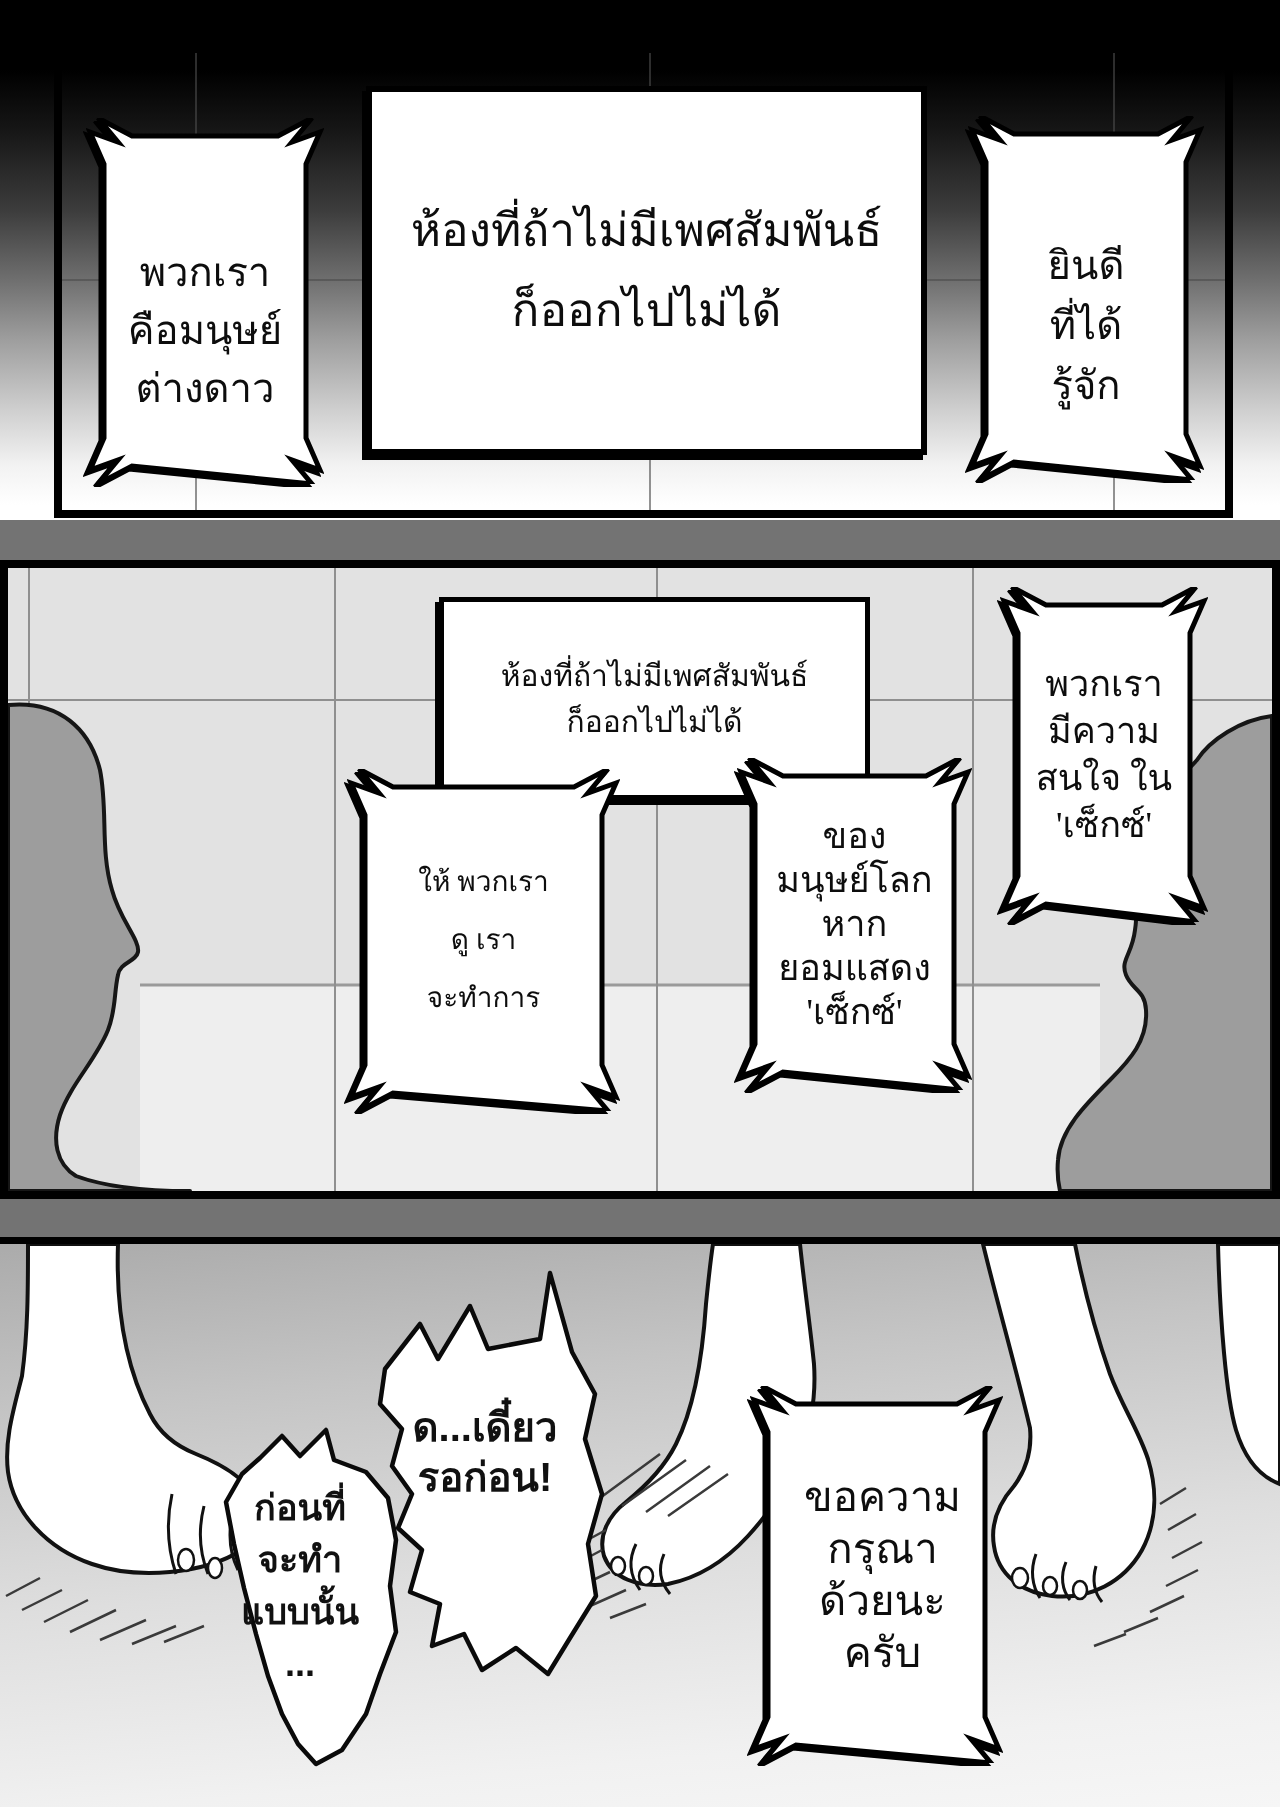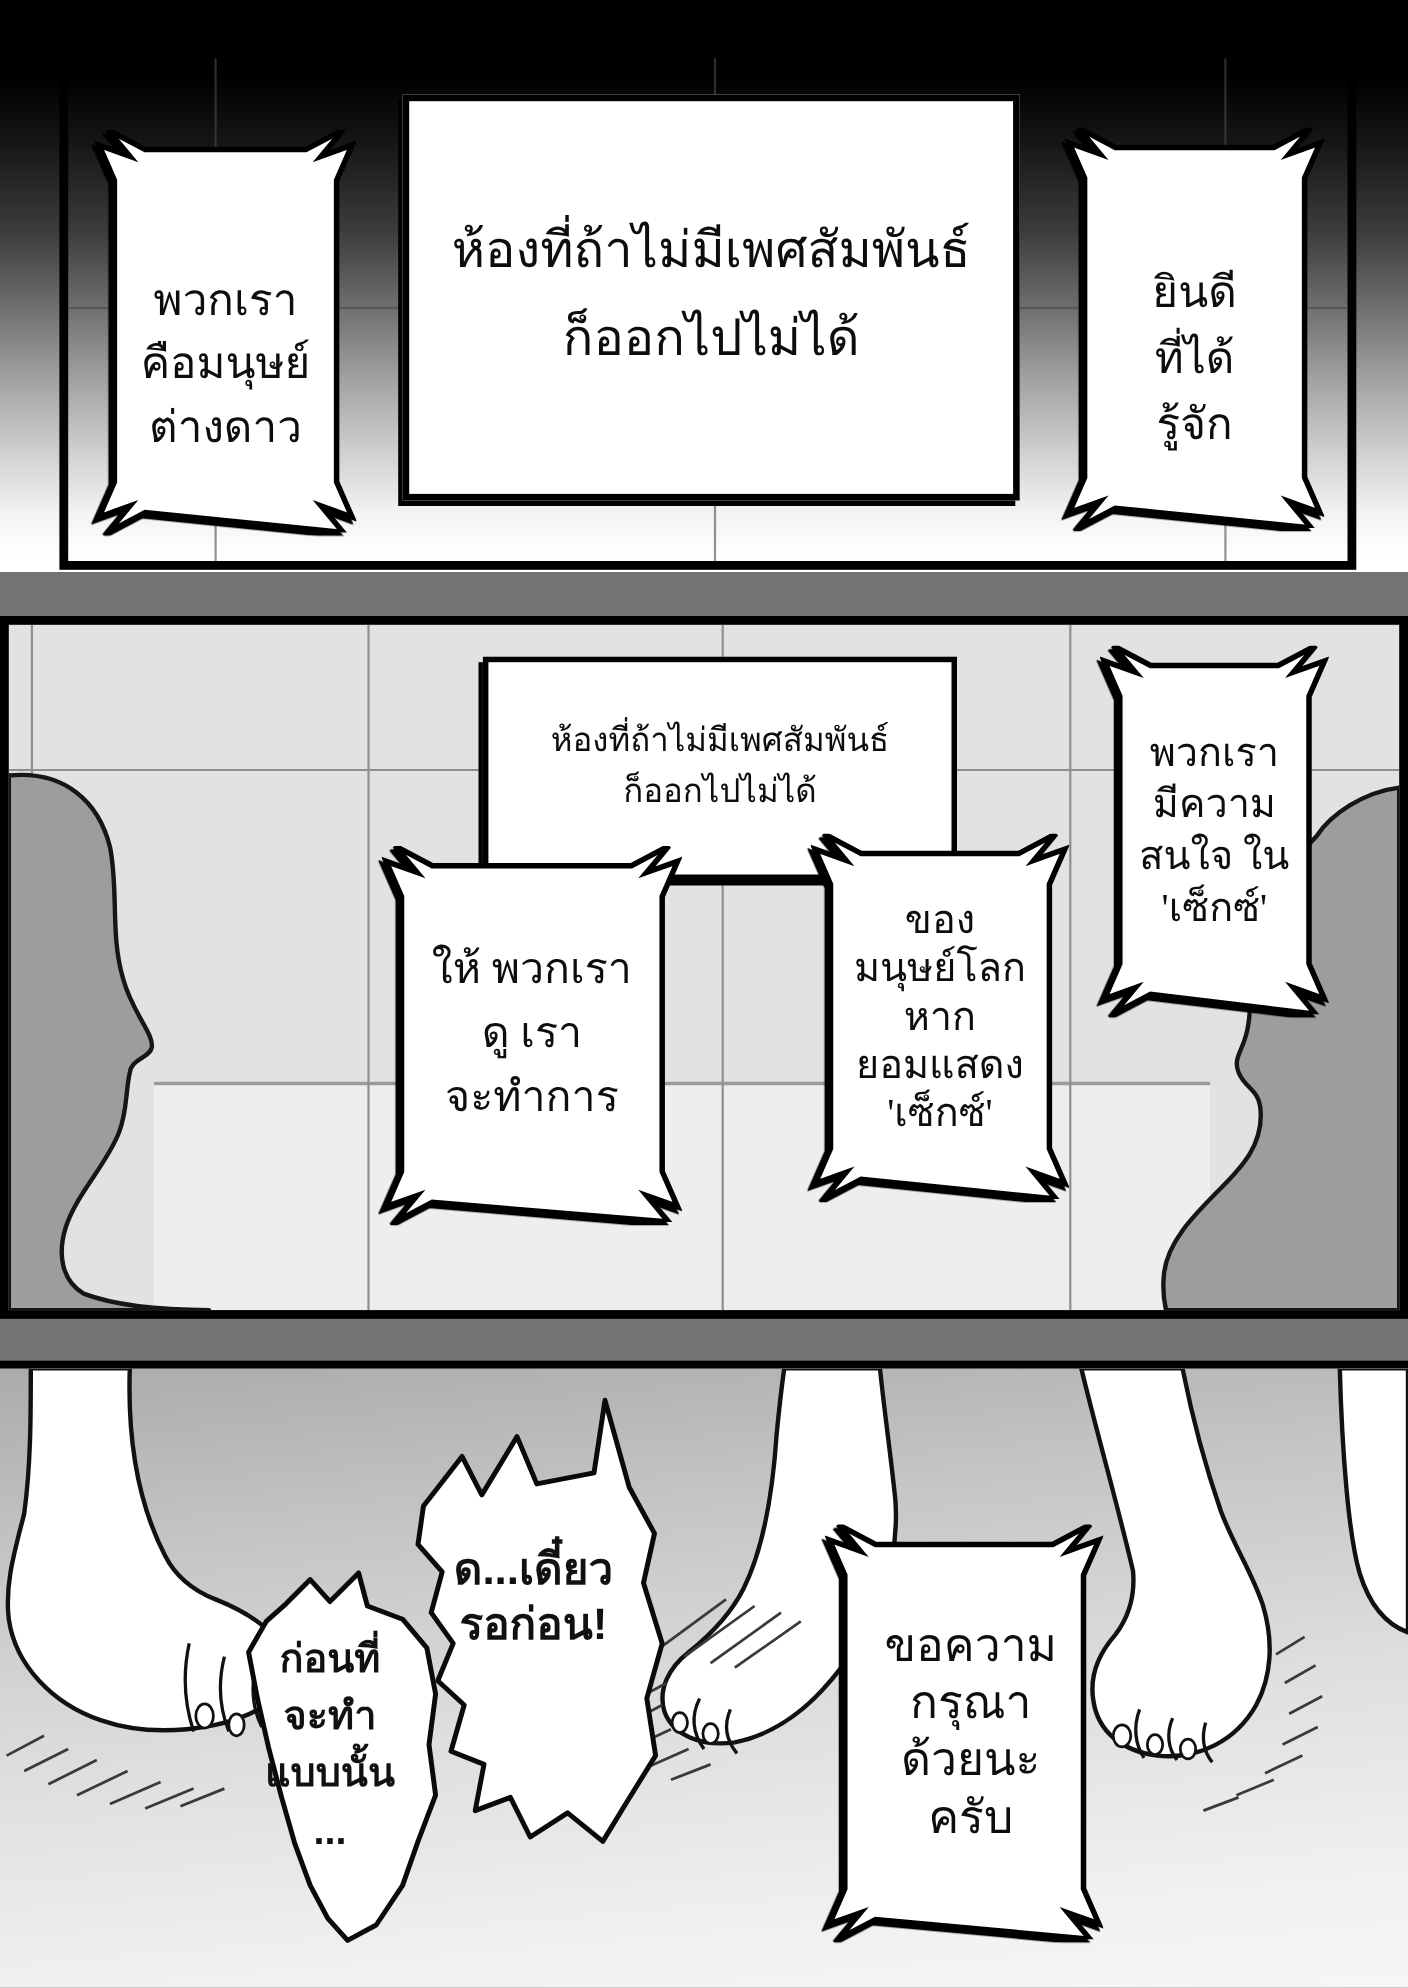--- a/index.html
+++ b/index.html
@@ -26,21 +26,21 @@
   
   .jagged{position:absolute;filter:drop-shadow(-3px 3px 0 #000);}
   .jag-svg{position:absolute;left:0;top:0;}
   .bubble-text{
     position:absolute;inset:20px;display:flex;align-items:center;justify-content:center;
     text-align:center;white-space:pre-line;color:#0d0d0d;z-index:3;
   }
   .rect-bubble{
     position:absolute;box-sizing:border-box;background:#fff;border:6px solid #000;
     box-shadow:-4px 5px 0 #000;display:flex;align-items:center;justify-content:center;
-    text-align:center;white-space:pre-line;color:#0d0d0d;font-family:Liberation Mono, monospace;
+    text-align:center;white-space:pre-line;color:#0d0d0d;
   }
   .shout-text{
     position:absolute;text-align:center;white-space:pre-line;color:#111;
     font-family:"Liberation Sans", sans-serif;font-weight:700;z-index:6;
   }
   .scene-svg{position:absolute;left:0;top:0;z-index:1;}
   .bubble-layer{z-index:5;}
 </style>
 </head>
 <body>
@@ -102,21 +102,21 @@
   </div>
 
 
   <div class="rect-bubble bubble-layer" style="left:439px;top:597px;width:431px;height:203px;font-size:30px;line-height:46px;border-width:5px;">ห้องที่ถ้าไม่มีเพศสัมพันธ์
 ก็ออกไปไม่ได้</div>
 
   <div class="jagged bubble-layer" style="left:347px;top:769px;width:273px;height:342px;">
       <svg viewBox="0 0 273 342" width="273" height="342" class="jag-svg">
         <path d="M 46,18 L 227,18 L 261,0 L 241,24 L 269,14 L 255,46 L 255,296 L 269,328 L 241,318 L 261,342 L 46,324 L 12,342 L 32,318 L 4,328 L 18,296 L 18,46 L 4,14 L 32,24 L 12,0 Z" fill="#ffffff" stroke="#000000" stroke-width="5" stroke-linejoin="miter"></path>
       </svg>
-    <div class="bubble-text" style="font-size:39px;line-height:58px;">ให้ พวกเรา
+    <div class="bubble-text" style="font-size:28px;line-height:58px;">ให้ พวกเรา
 ดู เรา
 จะทำการ</div>
   </div>
 
   <div class="jagged bubble-layer" style="left:737px;top:758px;width:235px;height:332px;">
       <svg viewBox="0 0 235 332" width="235" height="332" class="jag-svg">
         <path d="M 46,18 L 189,18 L 223,0 L 203,24 L 231,14 L 217,46 L 217,286 L 231,318 L 203,308 L 223,332 L 46,314 L 12,332 L 32,308 L 4,318 L 18,286 L 18,46 L 4,14 L 32,24 L 12,0 Z" fill="#ffffff" stroke="#000000" stroke-width="5" stroke-linejoin="miter"></path>
       </svg>
     <div class="bubble-text" style="font-size:36px;line-height:44px;">ของ
 มนุษย์โลก

